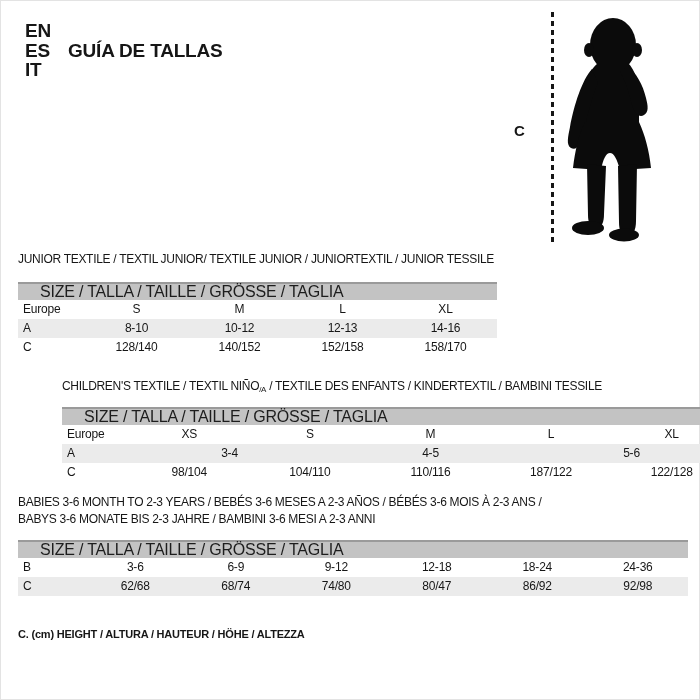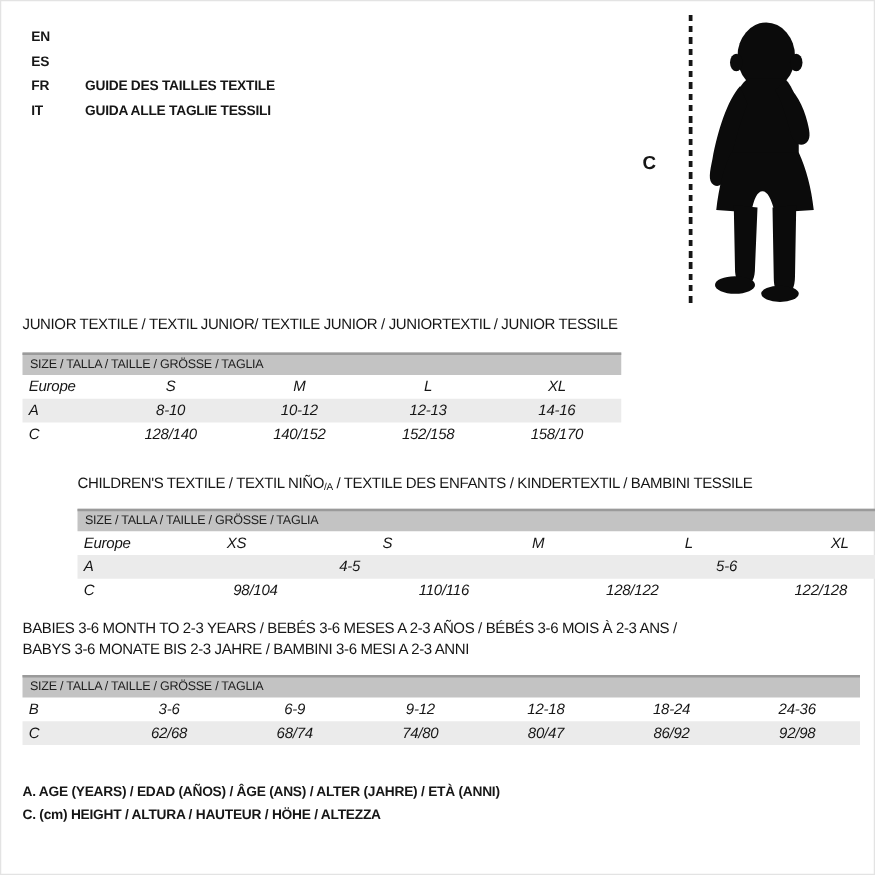--- a/index.html
+++ b/index.html
@@ -2,69 +2,65 @@
 <html><head>
 <meta charset="utf-8">
 <style>
   html,body{margin:0;padding:0;background:#fff;}
   .canvas{
     position:relative;width:700px;height:700px;background:#ffffff;
     font-family:"Liberation Sans",sans-serif;color:#161616;overflow:hidden;
     box-shadow:inset 0 0 0 1px #e3e3e3;
   }
   
-  .langs{position:absolute;top:21px;left:25px;font-size:11px;font-weight:bold;letter-spacing:-0.2px;}
+  .langs{position:absolute;top:21px;left:25px;font-size:19px;font-weight:bold;letter-spacing:-0.2px;}
   .lang-row{display:flex;line-height:19.5px;}
   .lang-code{width:43px;flex:0 0 43px;}
   
   .measure-line{
     position:absolute;left:551px;top:12px;width:3px;height:231px;
     background:repeating-linear-gradient(to bottom,#161616 0px,#161616 5px,transparent 5px,transparent 9px);
   }
   .measure-label{position:absolute;left:514px;top:122px;font-size:15px;font-weight:bold;}
   .silhouette{position:absolute;left:558px;top:9px;}
   
   .section{position:absolute;left:18px;width:672px;}
   .sec1{top:251px;} .sec2{top:378px;margin-left:44px;} .sec3{top:494px;}
   .sec-title{font-size:12px;font-weight:normal;letter-spacing:-0.3px;line-height:17px;}
   .sec-title .sub{font-size:8px;vertical-align:-2px;}
   .tbl{position:absolute;left:0;}
   .sec1 .tbl{top:31px;width:479px;}
   .sec2 .tbl{top:29px;width:670px;}
   .sec3 .tbl{top:46px;width:670px;}
   .size-bar{
     height:16px;line-height:16px;background:#c3c3c3;border-top:2px solid #9a9a9a;
-    font-size:10px;letter-spacing:-0.2px;padding-left:6px;color:#1d1d1d;
+    font-size:16px;letter-spacing:-0.2px;padding-left:22px;color:#1d1d1d;
   }
   .row{display:flex;height:19px;line-height:19px;font-size:12px;}
   .row.shaded{background:#ebebeb;}
-  .cell{flex:1;text-align:center;letter-spacing:-0.2px;font-style:italic;}
+  .cell{flex:1;text-align:center;letter-spacing:-0.2px;}
   .cell.label{flex:0 0 62px;text-align:left;padding-left:5px;}
   
   .legend{position:absolute;left:18px;top:625px;font-size:11px;font-weight:bold;letter-spacing:-0.2px;line-height:18px;}
 </style>
 </head>
 <body>
 
 <div class="canvas">
 
   <div class="langs">
     <div class="lang-row">
       <span class="lang-code">EN</span>
     </div>
     <div class="lang-row">
       <span class="lang-code">ES</span>
-    </div>
-    <div class="lang-row">
-      <span class="lang-code">FR</span>
-      <span class="lang-text">GUIDE DES TAILLES TEXTILE</span>
+      <span class="lang-text">GUÍA DE TALLAS</span>
     </div>
     <div class="lang-row">
       <span class="lang-code">IT</span>
-      <span class="lang-text">GUIDA ALLE TAGLIE TESSILI</span>
     </div>
   </div>
 
   <div class="measure-line"></div>
   <div class="measure-label">C</div>
   <svg class="silhouette" width="105" height="233" viewBox="0 0 105 233" aria-hidden="true">
     <g fill="#0b0b0b">
       <ellipse cx="55" cy="36" rx="23" ry="27"></ellipse>
       <ellipse cx="31" cy="41" rx="5" ry="7"></ellipse>
       <ellipse cx="79" cy="41" rx="5" ry="7"></ellipse>
@@ -118,28 +114,30 @@
         <div class="row">
           <div class="cell label">Europe</div>
           <div class="cell">XS</div>
           <div class="cell">S</div>
           <div class="cell">M</div>
           <div class="cell">L</div>
           <div class="cell">XL</div>
         </div>
         <div class="row shaded">
           <div class="cell label">A</div>
+          <div class="cell">3-4</div>
           <div class="cell">4-5</div>
           <div class="cell">5-6</div>
         </div>
         <div class="row">
           <div class="cell label">C</div>
           <div class="cell">98/104</div>
+          <div class="cell">104/110</div>
           <div class="cell">110/116</div>
-          <div class="cell">128/122</div>
+          <div class="cell">187/122</div>
           <div class="cell">122/128</div>
         </div>
       </div>
   </div>
 
   <div class="section sec3">
     <div class="sec-title">
         <div><span>BABIES 3-6 MONTH TO 2-3 YEARS / BEBÉS 3-6 MESES A 2-3 AÑOS / BÉBÉS 3-6 MOIS À 2-3 ANS /</span></div>
         <div><span>BABYS 3-6 MONATE BIS 2-3 JAHRE / BAMBINI 3-6 MESI A 2-3 ANNI</span></div>
       </div>
@@ -160,17 +158,16 @@
           <div class="cell">68/74</div>
           <div class="cell">74/80</div>
           <div class="cell">80/47</div>
           <div class="cell">86/92</div>
           <div class="cell">92/98</div>
         </div>
       </div>
   </div>
 
   <div class="legend">
-    <div>A. AGE (YEARS) / EDAD (AÑOS) / ÂGE (ANS) / ALTER (JAHRE) / ETÀ (ANNI)</div>
     <div>C. (cm) HEIGHT / ALTURA / HAUTEUR / HÖHE / ALTEZZA</div>
   </div>
 
 </div>
 
 </body></html>

